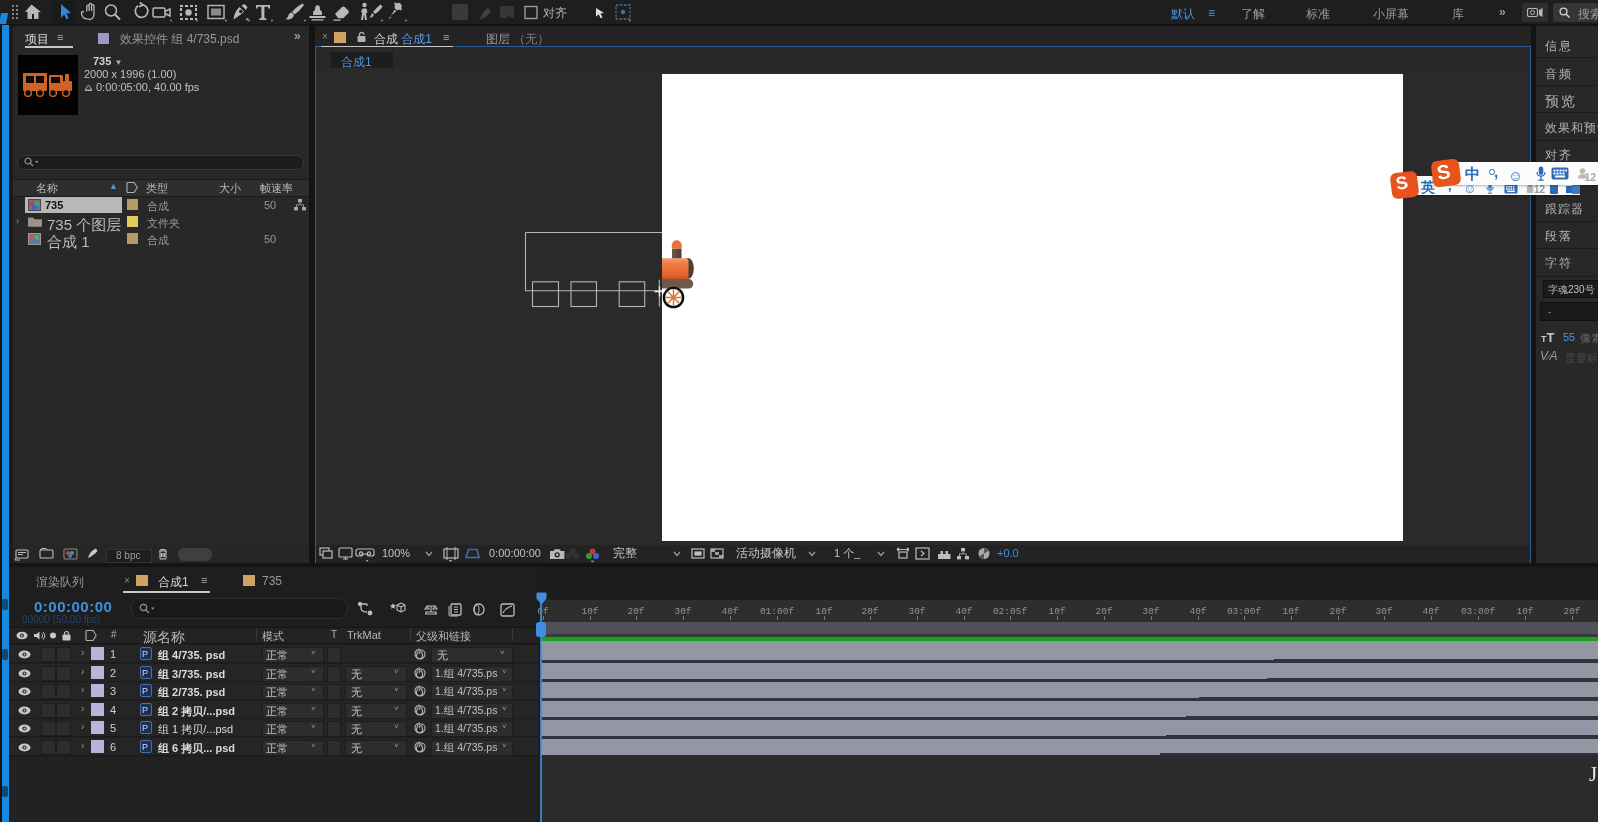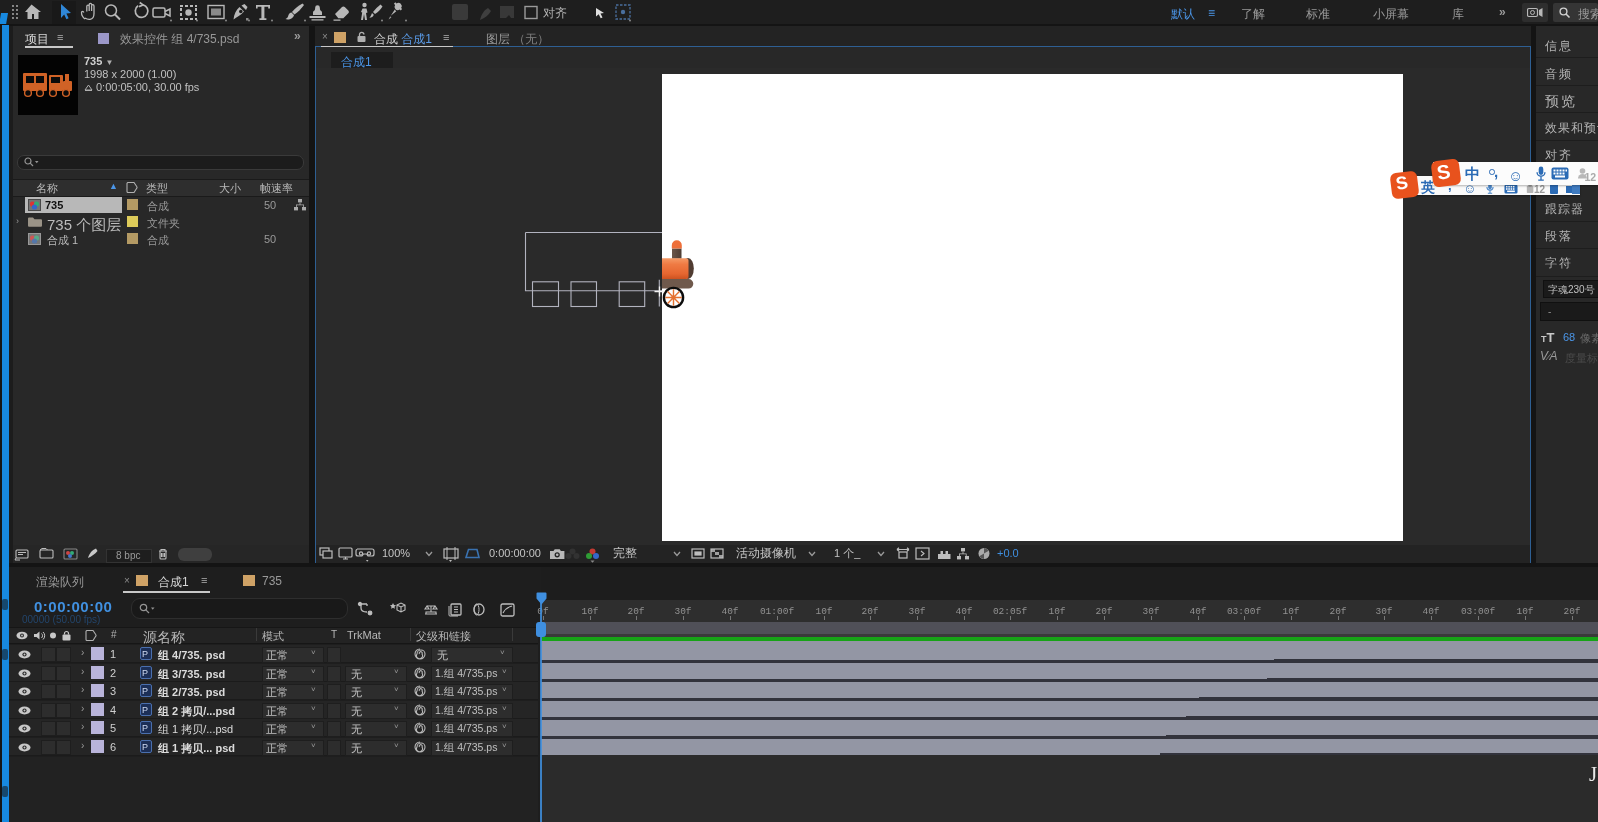--- a/index.html
+++ b/index.html
@@ -125,27 +125,27 @@
     <rect x="31" y="20" width="14" height="16" rx="1"></rect>
     <rect x="33" y="22" width="9" height="6" fill="#0a0a0a"></rect>
     <rect x="45" y="26" width="9" height="10" rx="1"></rect>
     <rect x="47" y="19" width="4" height="8"></rect>
     <circle cx="10" cy="38" r="3.4" fill="#0a0a0a" stroke="#d06226" stroke-width="1.4"></circle>
     <circle cx="22" cy="38" r="3.4" fill="#0a0a0a" stroke="#d06226" stroke-width="1.4"></circle>
     <circle cx="35" cy="38" r="3.4" fill="#0a0a0a" stroke="#d06226" stroke-width="1.4"></circle>
     <circle cx="48" cy="38" r="3.4" fill="#0a0a0a" stroke="#d06226" stroke-width="1.4"></circle>
   </g>
 </svg>
-<div class="txt" style="left:84px;top:55px;font-size:11px;color:#d0d0d0;font-weight:bold">735 <span style="font-size:8px;color:#b0b0b0">▼</span></div>
-<div class="txt" style="left:84px;top:68px;font-size:11px;color:#c0c0c0">1998 x 2000 (1.00)</div>
+<div class="txt" style="left:93px;top:55px;font-size:11px;color:#d0d0d0;font-weight:bold">735 <span style="font-size:8px;color:#b0b0b0">▼</span></div>
+<div class="txt" style="left:84px;top:68px;font-size:11px;color:#c0c0c0">2000 x 1996 (1.00)</div>
 <svg class="abs" style="left:84px;top:84px" width="9" height="7" viewBox="0 0 9 7">
     <path d="M4.5,1 L8,6 H1 z" fill="none" stroke="#b0b0b0" stroke-width="1"></path>
     <path d="M1,6.5 h7" stroke="#b0b0b0" stroke-width="1"></path>
   </svg>
-<div class="txt" style="left:96px;top:81px;font-size:11px;color:#c0c0c0">0:00:05:00, 30.00 fps</div>
+<div class="txt" style="left:96px;top:81px;font-size:11px;color:#c0c0c0">0:00:05:00, 40.00 fps</div>
 
 <div class="abs" style="left:17px;top:155px;width:285px;height:13px;background:#1c1c1c;border:1px solid #3a3a3a;border-radius:7px"></div>
 <svg class="abs" style="left:24px;top:157px" width="16" height="10" viewBox="0 0 16 10">
     <circle cx="4" cy="4" r="3" fill="none" stroke="#949494" stroke-width="1.2"></circle>
     <path d="M6.2,6.2 L9,9" stroke="#949494" stroke-width="1.2"></path>
     <path d="M11,4 l3.5,0 l-1.75,2.2 z" fill="#949494"></path>
   </svg>
 
 <div class="abs" style="left:13px;top:179px;width:296px;height:16px;background:#2e2e2e;border-top:1px solid #1a1a1a;border-bottom:1px solid #1a1a1a"></div>
 <div class="txt" style="left:36px;top:181px;font-size:11px;color:#b8b8b8">名称</div>
@@ -182,21 +182,21 @@
   </svg>
 <div class="txt" style="left:47px;top:216px;font-size:15px;color:#bcbcbc">735 个图层</div>
 <div class="abs" style="left:127px;top:216px;width:11px;height:11px;background:#ddcb5a"></div>
 <div class="txt" style="left:147px;top:216px;font-size:11px;color:#9a9a9a">文件夹</div>
 <svg class="abs" style="left:28px;top:233px" width="13" height="12" viewBox="0 0 13 12">
     <rect x="0.5" y="0.5" width="12" height="11" fill="#777" stroke="#999"></rect>
     <circle cx="4.5" cy="5" r="2.6" fill="#c55"></circle>
     <circle cx="8.5" cy="5" r="2.6" fill="#5a8"></circle>
     <circle cx="6.5" cy="8" r="2.6" fill="#57a"></circle>
   </svg>
-<div class="txt" style="left:47px;top:233px;font-size:11px;color:#bcbcbc">合成 1</div>
+<div class="txt" style="left:47px;top:233px;font-size:15px;color:#bcbcbc">合成 1</div>
 <div class="abs" style="left:127px;top:233px;width:11px;height:11px;background:#b49a64"></div>
 <div class="txt" style="left:147px;top:233px;font-size:11px;color:#9a9a9a">合成</div>
 <div class="txt" style="left:264px;top:233px;font-size:11px;color:#9a9a9a">50</div>
 
 <div class="abs" style="left:13px;top:545px;width:296px;height:18px;background:#262626"></div>
 <div class="abs" style="left:106px;top:549px;width:44px;height:12px;background:#1e1e1e;border:1px solid #333"></div>
 <div class="txt" style="left:116px;top:550px;font-size:10px;color:#9a9a9a">8 bpc</div>
 <div class="abs" style="left:178px;top:548px;width:34px;height:13px;background:#3f3f3f;border-radius:6px"></div>
 <svg class="abs" style="left:13px;top:545px" width="160" height="18" viewBox="0 0 160 18">
  <g fill="none" stroke="#bdbdbd" stroke-width="1.1">
@@ -361,21 +361,21 @@
 <div class="abs" style="left:1536px;top:221px;width:62px;height:1px;background:#1d1d1d"></div>
 <div class="txt" style="left:1545px;top:228px;font-size:12px;color:#b4b4b4;letter-spacing:2px">段落</div>
 <div class="abs" style="left:1536px;top:248px;width:62px;height:1px;background:#1d1d1d"></div>
 <div class="txt" style="left:1545px;top:255px;font-size:12px;color:#b4b4b4;letter-spacing:2px">字符</div>
 <div class="abs" style="left:1536px;top:276px;width:62px;height:1px;background:#1d1d1d"></div>
 <div class="abs" style="left:1543px;top:280px;width:55px;height:16px;background:#1a1a1a;border:1px solid #101010"></div>
 <div class="txt" style="left:1548px;top:283px;font-size:10px;color:#c0c0c0">字魂230号</div>
 <div class="abs" style="left:1540px;top:302px;width:58px;height:17px;background:#1a1a1a;border:1px solid #101010"></div>
 <div class="txt" style="left:1548px;top:306px;font-size:10px;color:#909090">-</div>
 <div class="txt" style="left:1541px;top:330px;font-size:13px;color:#c8c8c8;font-weight:bold"><span style="font-size:9px">T</span>T</div>
-<div class="txt" style="left:1563px;top:331px;font-size:11px;color:#4b96e8">68</div>
+<div class="txt" style="left:1563px;top:331px;font-size:11px;color:#4b96e8">55</div>
 <div class="txt" style="left:1580px;top:331px;font-size:11px;color:#6a6a6a">像素</div>
 <div class="txt" style="left:1540px;top:349px;font-size:12px;color:#9a9a9a;font-style:italic">V<span style="font-size:9px">∕</span>A</div>
 <div class="txt" style="left:1565px;top:351px;font-size:11px;color:#4a4a4a">度量标</div>
 </div>
 
 <div class="abs" style="left:0;top:563px;width:1598px;height:4px;background:#141414"></div>
 <div class="abs" style="left:9px;top:567px;width:1589px;height:255px;background:#1e1e1e"></div>
 <div class="abs" style="left:9px;top:757px;width:529px;height:65px;background:#222222"></div>
 <div id="timeline">
 
@@ -593,21 +593,21 @@
       </svg>
 <div class="abs" style="left:41px;top:740px;width:13px;height:13px;background:#2d2d2d;border:1px solid #1e1e1e"></div>
 <div class="abs" style="left:56px;top:740px;width:13px;height:13px;background:#2d2d2d;border:1px solid #1e1e1e"></div>
 <div class="txt" style="left:81px;top:740px;font-size:10px;color:#9a9a9a">›</div>
 <div class="abs" style="left:91px;top:740px;width:13px;height:13px;background:#b9b4da"></div>
 <div class="txt" style="left:110px;top:741px;font-size:11px;color:#d0d0d0">6</div>
 <svg class="abs" style="left:140px;top:740px" width="12" height="13" viewBox="0 0 12 13">
         <rect x="0.5" y="0.5" width="11" height="12" rx="1.5" fill="#1c2f57" stroke="#4a6fae"></rect>
         <text x="2" y="10" font-size="9" fill="#cdd8ef" font-family="Liberation Sans">P</text>
       </svg>
-<div class="txt" style="left:158px;top:741px;font-size:11px;font-weight:bold;color:#dcdcdc">组 1 拷贝... psd</div>
+<div class="txt" style="left:158px;top:741px;font-size:11px;font-weight:bold;color:#dcdcdc">组 6 拷贝... psd</div>
 <div class="abs" style="left:262px;top:740px;width:60px;height:14px;background:#2d2d2d;border:1px solid #1e1e1e"></div>
 <div class="txt" style="left:266px;top:741px;font-size:11px;color:#c0c0c0">正常</div>
 <div class="txt" style="left:311px;top:741px;font-size:8px;color:#9a9a9a">˅</div>
 <div class="abs" style="left:327px;top:740px;width:12px;height:14px;background:#2d2d2d;border:1px solid #1e1e1e"></div>
 <div class="abs" style="left:345px;top:740px;width:60px;height:14px;background:#2d2d2d;border:1px solid #1e1e1e"></div>
 <div class="txt" style="left:351px;top:741px;font-size:11px;color:#c0c0c0">无</div>
 <div class="txt" style="left:394px;top:741px;font-size:8px;color:#9a9a9a">˅</div>
 <svg class="abs" style="left:414px;top:741px" width="12" height="12" viewBox="0 0 12 12">
         <path d="M6,1 a5,5 0 1 0 5,5 a4,4 0 1 0 -8,0 a3,3 0 1 0 5,0 a1.5,1.5 0 1 0 -2.5,0" fill="none" stroke="#b8b8b8" stroke-width="1.1"></path>
       </svg>

